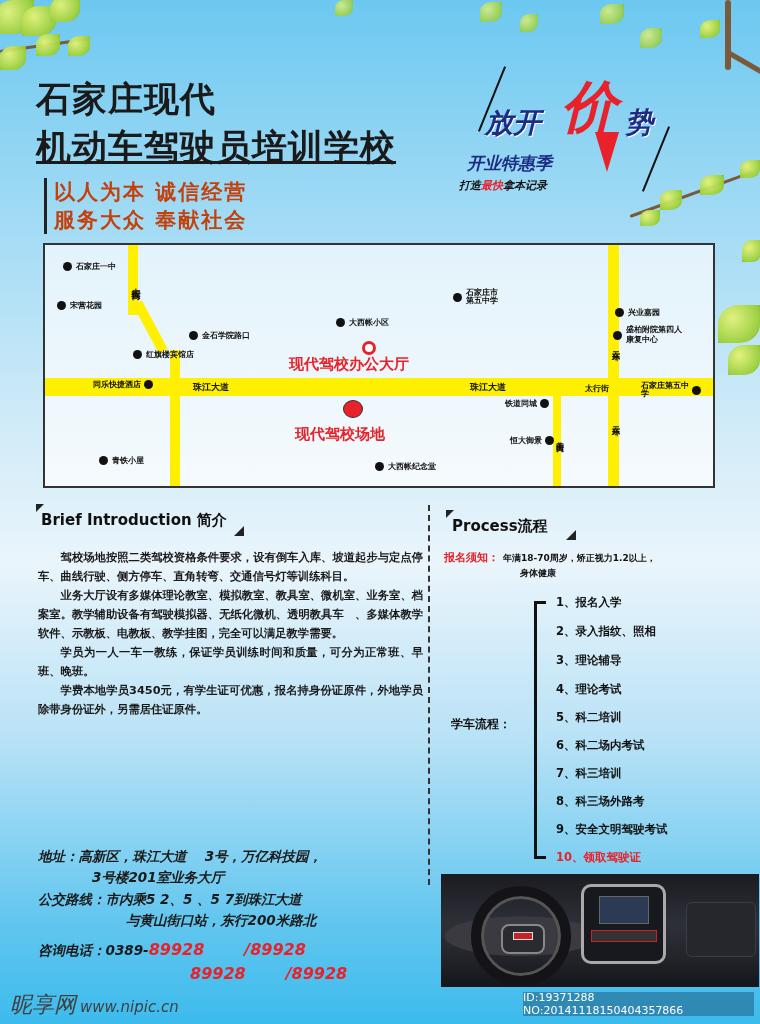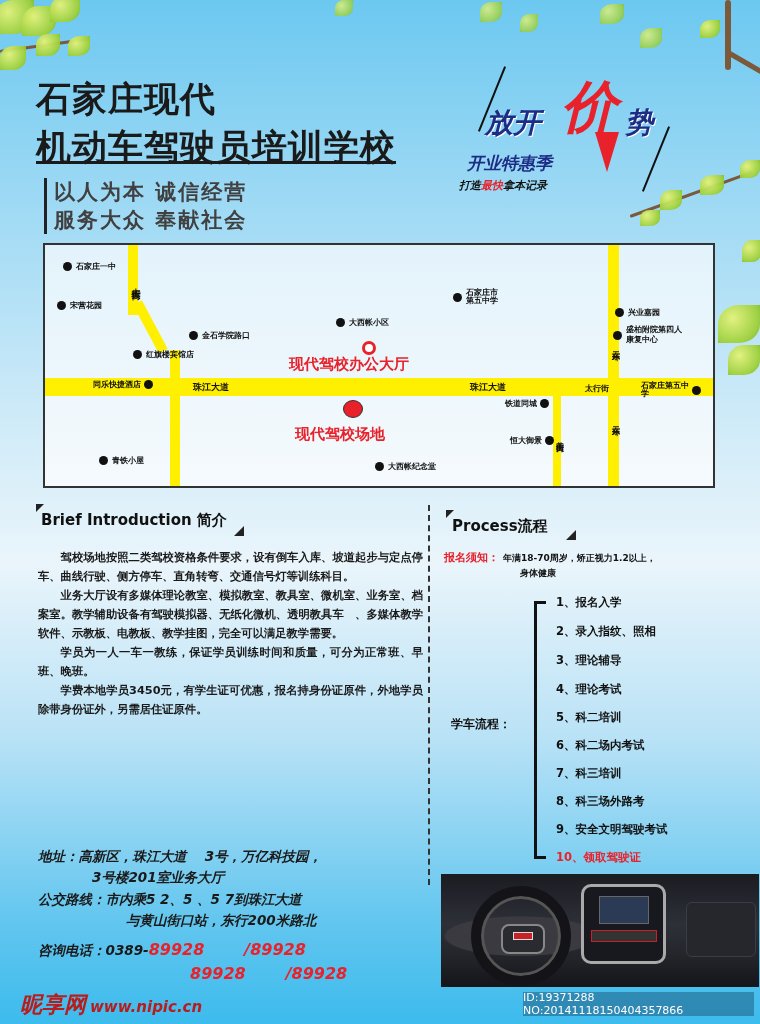--- a/index.html
+++ b/index.html
@@ -13,21 +13,21 @@
 
   
   .leaf { position: absolute; border-radius: 50% 0 50% 0; background: radial-gradient(circle at 35% 35%, #e4f27a, #9ccf3a 70%, #6da521); opacity: 0.95; }
   .branch { position: absolute; background: #7a5a3a; border-radius: 3px; transform-origin: left center; }
 
   
   .title-line { position: absolute; left: 36px; font-weight: 900; color: #1a1a1a; letter-spacing: 1px; font-family: "DejaVu Sans", sans-serif; }
   .title1 { top: 76px; font-size: 35px; }
   .title2 { top: 124px; font-size: 35px; text-decoration: underline; }
   .slogan-bar { position: absolute; left: 44px; top: 178px; width: 3px; height: 56px; background: #222; }
-  .slogan { position: absolute; left: 54px; font-size: 21px; font-weight: bold; color: #404040; letter-spacing: 2px; }
+  .slogan { position: absolute; left: 54px; font-size: 21px; font-weight: bold; color: #c2410c; letter-spacing: 2px; }
   .slogan1 { top: 178px; }
   .slogan2 { top: 206px; }
 
   
   .promo { position: absolute; left: 455px; top: 62px; width: 220px; height: 135px; }
   .promo-slash { position: absolute; width: 2px; background: #111; transform: rotate(22deg); }
   .promo-main { position: absolute; left: 30px; top: 42px; font-size: 28px; font-weight: 900; font-style: italic; color: #1d2c84; text-shadow: 1px 1px 0 #fff; }
   .promo-big { position: absolute; left: 106px; top: 8px; font-size: 56px; font-weight: 900; color: #e8212a; font-style: italic; }
   .promo-arrow { position: absolute; left: 140px; top: 70px; width: 0; height: 0; border-left: 12px solid transparent; border-right: 12px solid transparent; border-top: 40px solid #e8212a; }
   .promo-sub { position: absolute; left: 12px; top: 90px; font-size: 17px; font-weight: 900; font-style: italic; color: #1d2c84; }
@@ -72,21 +72,21 @@
     background: radial-gradient(ellipse at 25% 55%, #3a3a40 0 22%, transparent 23%),
                 linear-gradient(to bottom, #1b1c22, #2e3038 45%, #23242a 75%, #14151a); }
   .wheel { position: absolute; left: 30px; top: 12px; width: 100px; height: 100px; border-radius: 50%; border: 10px solid #141418; box-shadow: inset 0 0 0 3px #555; }
   .wheel-hub { position: absolute; left: 60px; top: 50px; width: 44px; height: 30px; border-radius: 8px; background: #2a2b30; border: 2px solid #888; }
   .wheel-logo { position: absolute; left: 72px; top: 58px; width: 20px; height: 8px; background: #c82229; border: 1px solid #ddd; }
   .screen-frame { position: absolute; left: 140px; top: 10px; width: 85px; height: 80px; border-radius: 10px; border: 3px solid #aaa; background: #18191e; }
   .screen { position: absolute; left: 158px; top: 22px; width: 50px; height: 28px; background: #2b3a55; border: 1px solid #666; }
   .console { position: absolute; left: 150px; top: 56px; width: 66px; height: 12px; background: #333; border: 1px solid #c82229; }
   .glovebox { position: absolute; left: 245px; top: 28px; width: 70px; height: 55px; border-radius: 6px; background: #26272d; border: 1px solid #3c3d44; }
 
-  .watermark { position: absolute; left: 20px; top: 990px; font-size: 22px; font-weight: 700; font-style: italic; color: #b91c1c; }
+  .watermark { position: absolute; left: 10px; top: 990px; font-size: 22px; font-weight: 400; font-style: italic; color: #404040; }
   .watermark .url { font-size: 15px; font-style: italic; margin-left: 4px; }
   .id-box { position: absolute; left: 523px; top: 992px; width: 231px; height: 24px; background: rgba(40,120,160,0.75); color: #fff; font-size: 11px; display: flex; align-items: center; justify-content: center; }
 </style>
 </head>
 <body>
 
 <div>
   <div class="branch" style="left:0;top:50px;width:90px;height:3px;transform:rotate(-8deg);"></div>
   <div class="leaf" style="left:-6px;top:0;width:40px;height:34px;"></div>
   <div class="leaf" style="left:22px;top:6px;width:34px;height:30px;"></div>

